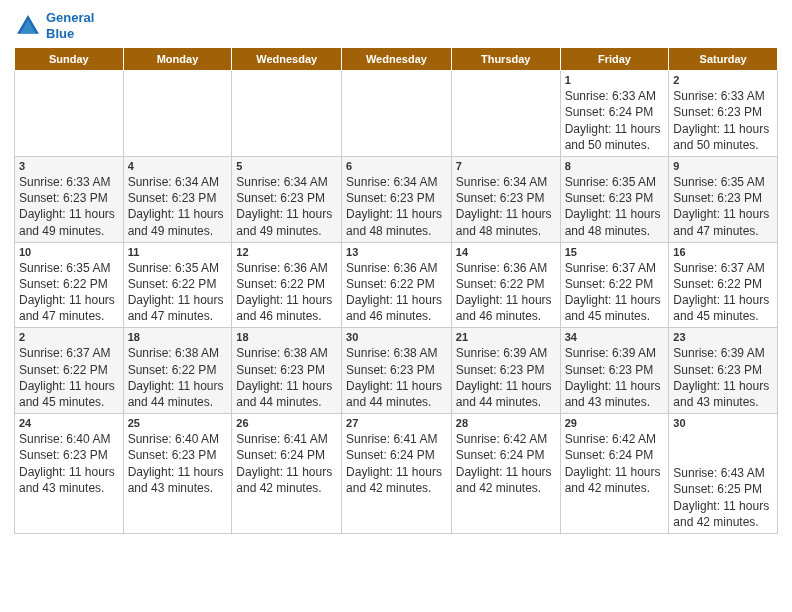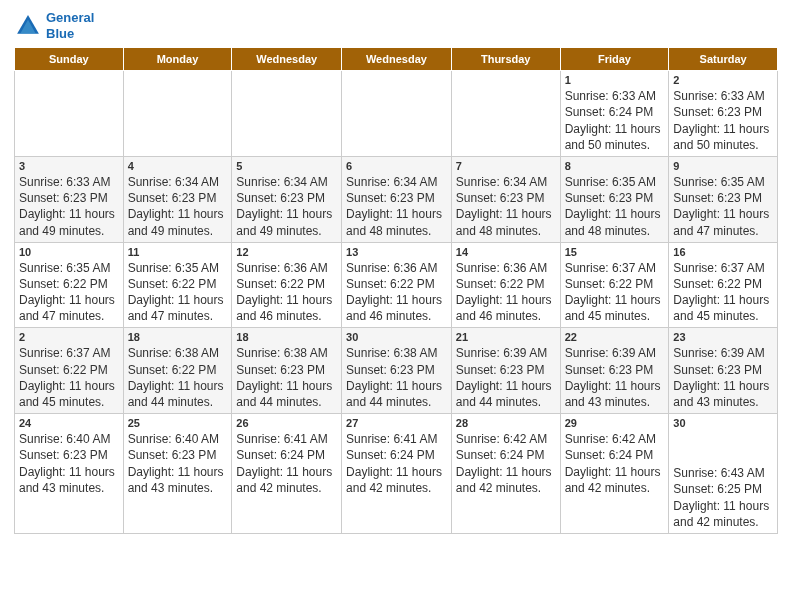--- a/index.html
+++ b/index.html
@@ -280,21 +280,21 @@
 and 44 minutes.</div>
           </td>
           <td>
             <span class="day-num">21</span>
             <div class="day-info" style="white-space: pre-line;">Sunrise: 6:39 AM
 Sunset: 6:23 PM
 Daylight: 11 hours
 and 44 minutes.</div>
           </td>
           <td>
-            <span class="day-num">22</span>
+            <span class="day-num">34</span>
             <div class="day-info" style="white-space: pre-line;">Sunrise: 6:39 AM
 Sunset: 6:23 PM
 Daylight: 11 hours
 and 43 minutes.</div>
           </td>
           <td>
             <span class="day-num">23</span>
             <div class="day-info" style="white-space: pre-line;">Sunrise: 6:39 AM
 Sunset: 6:23 PM
 Daylight: 11 hours

